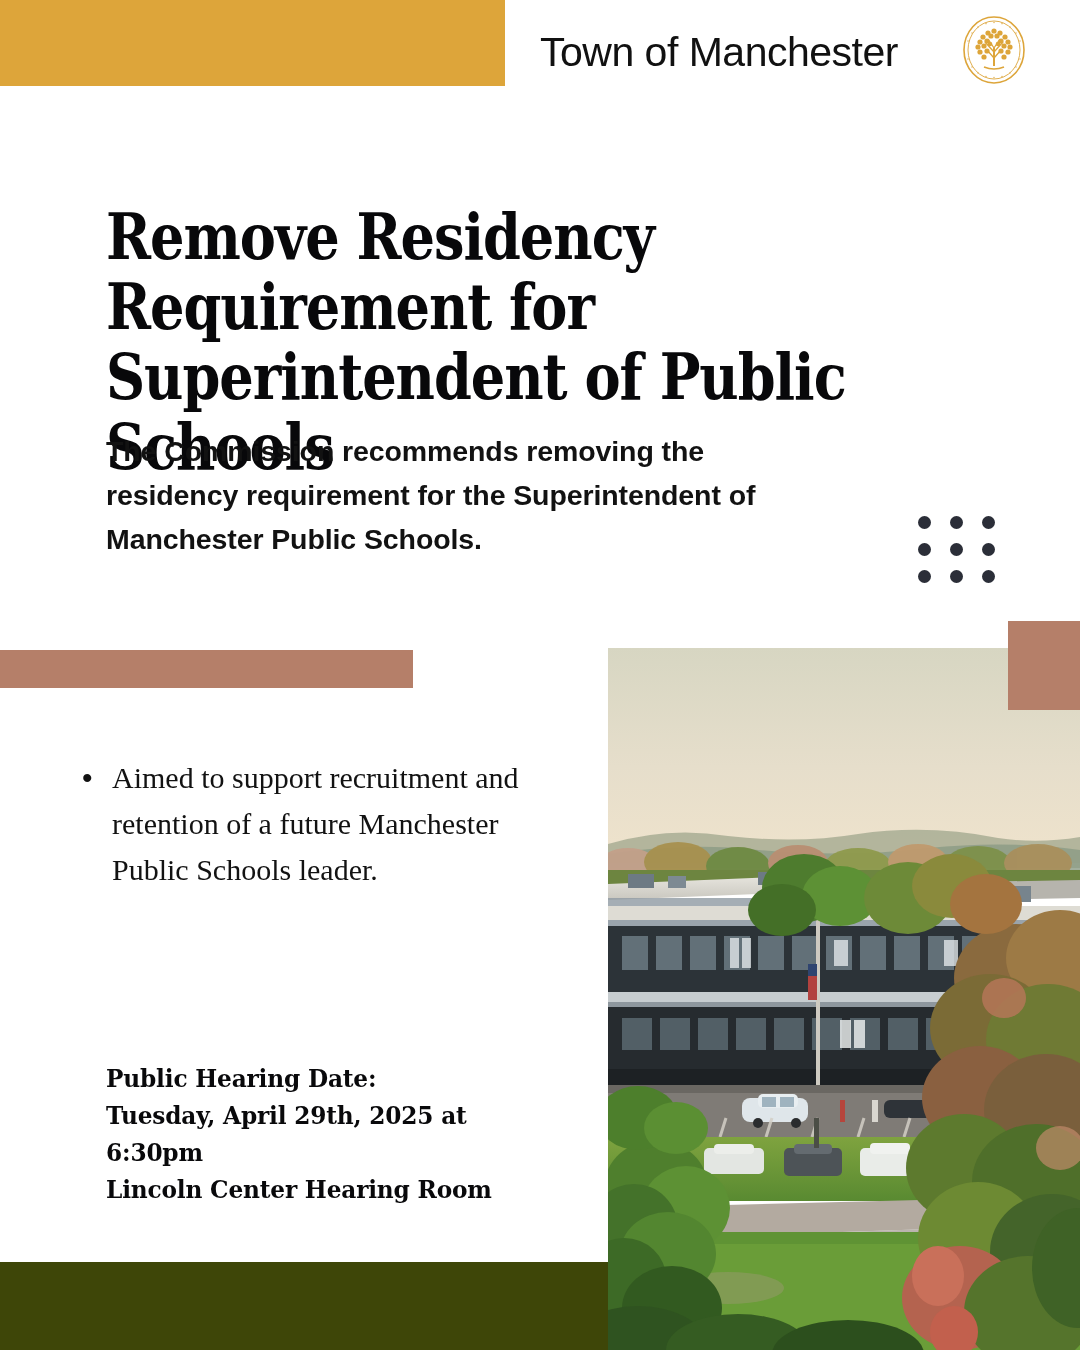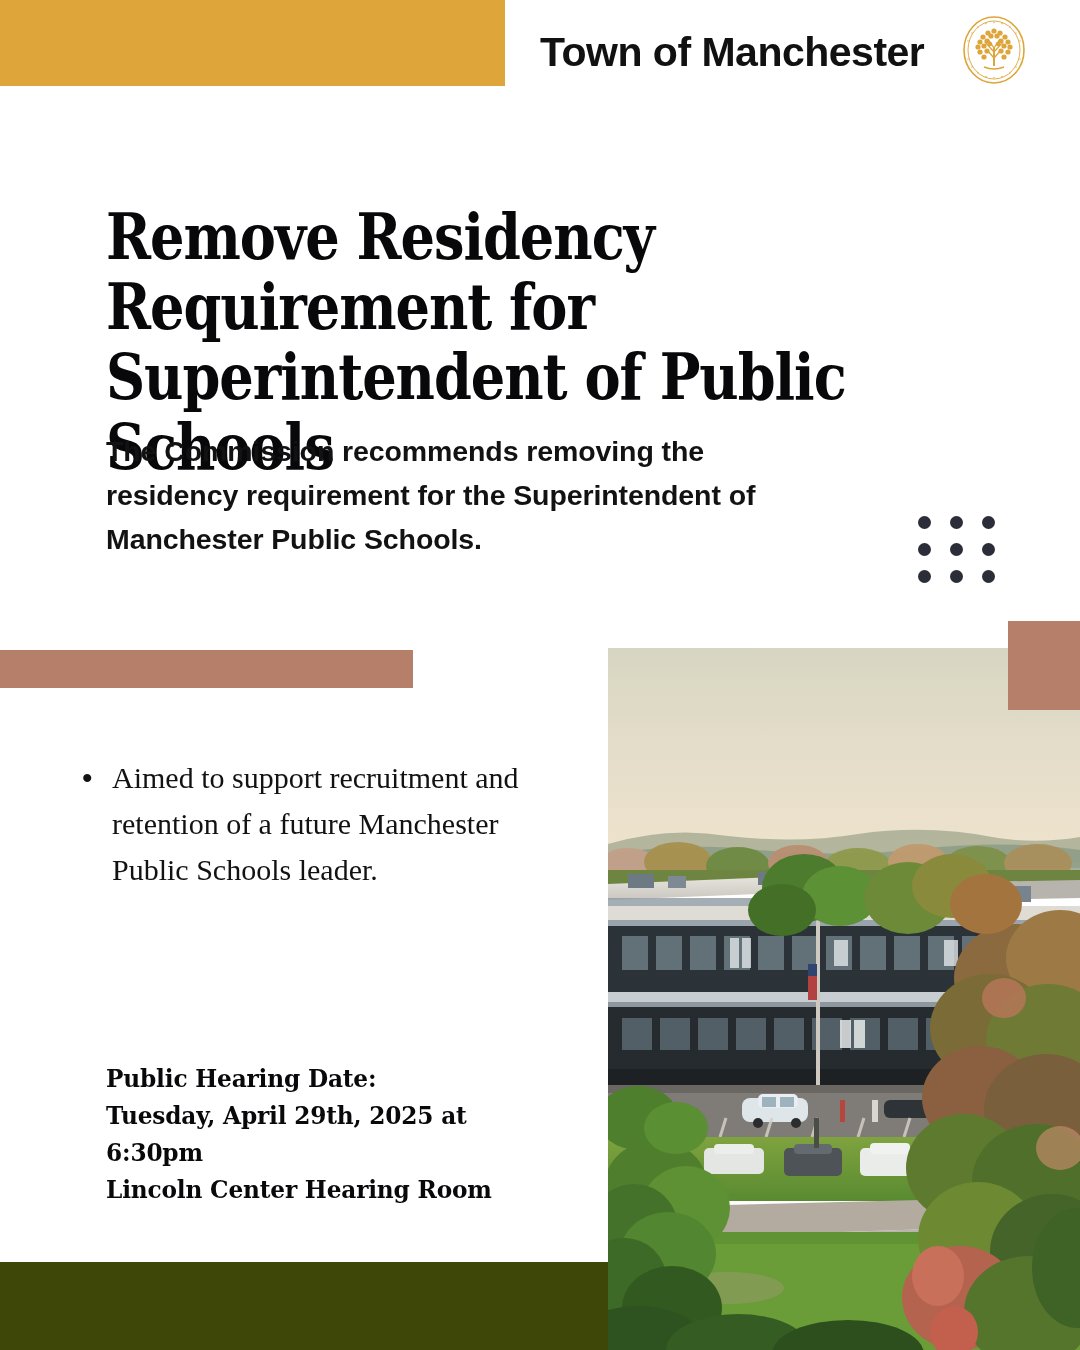--- a/index.html
+++ b/index.html
@@ -10,21 +10,21 @@
     overflow:hidden;
   }
   .poster{position:relative;width:1080px;height:1350px;background:#fff;overflow:hidden;}
 
   
   .gold-bar{position:absolute;left:0;top:0;width:505px;height:86px;background:#dda53a;}
 
   
   .header-title{
     position:absolute;left:540px;top:22px;width:400px;height:60px;
-    font-size:41px;font-weight:700;letter-spacing:-0.5px;color:#111;
+    font-size:41px;font-weight:400;letter-spacing:-0.5px;color:#111;
     line-height:60px;white-space:nowrap;
   }
   .seal{position:absolute;left:958px;top:14px;width:72px;height:72px;}
 
   
   .headline{
     position:absolute;left:106px;top:160px;width:900px;
     font-family:"DejaVu Serif", serif;
     font-weight:700;
     font-size:63px;

